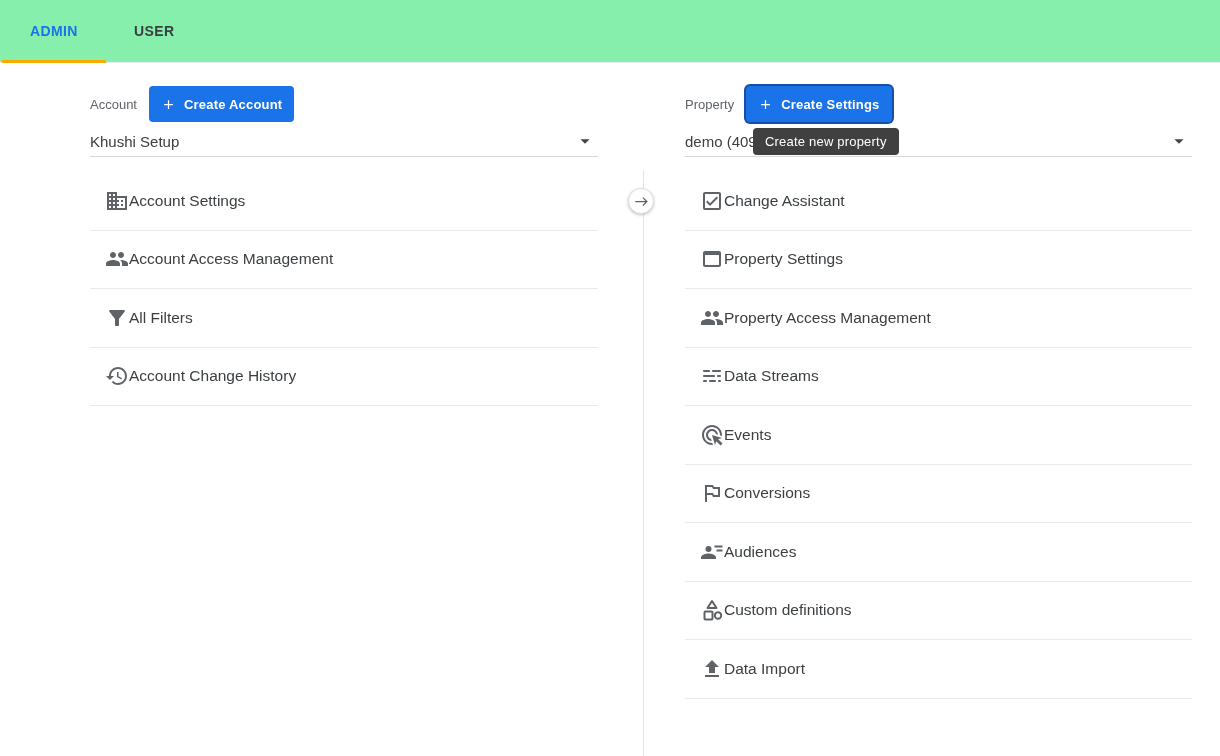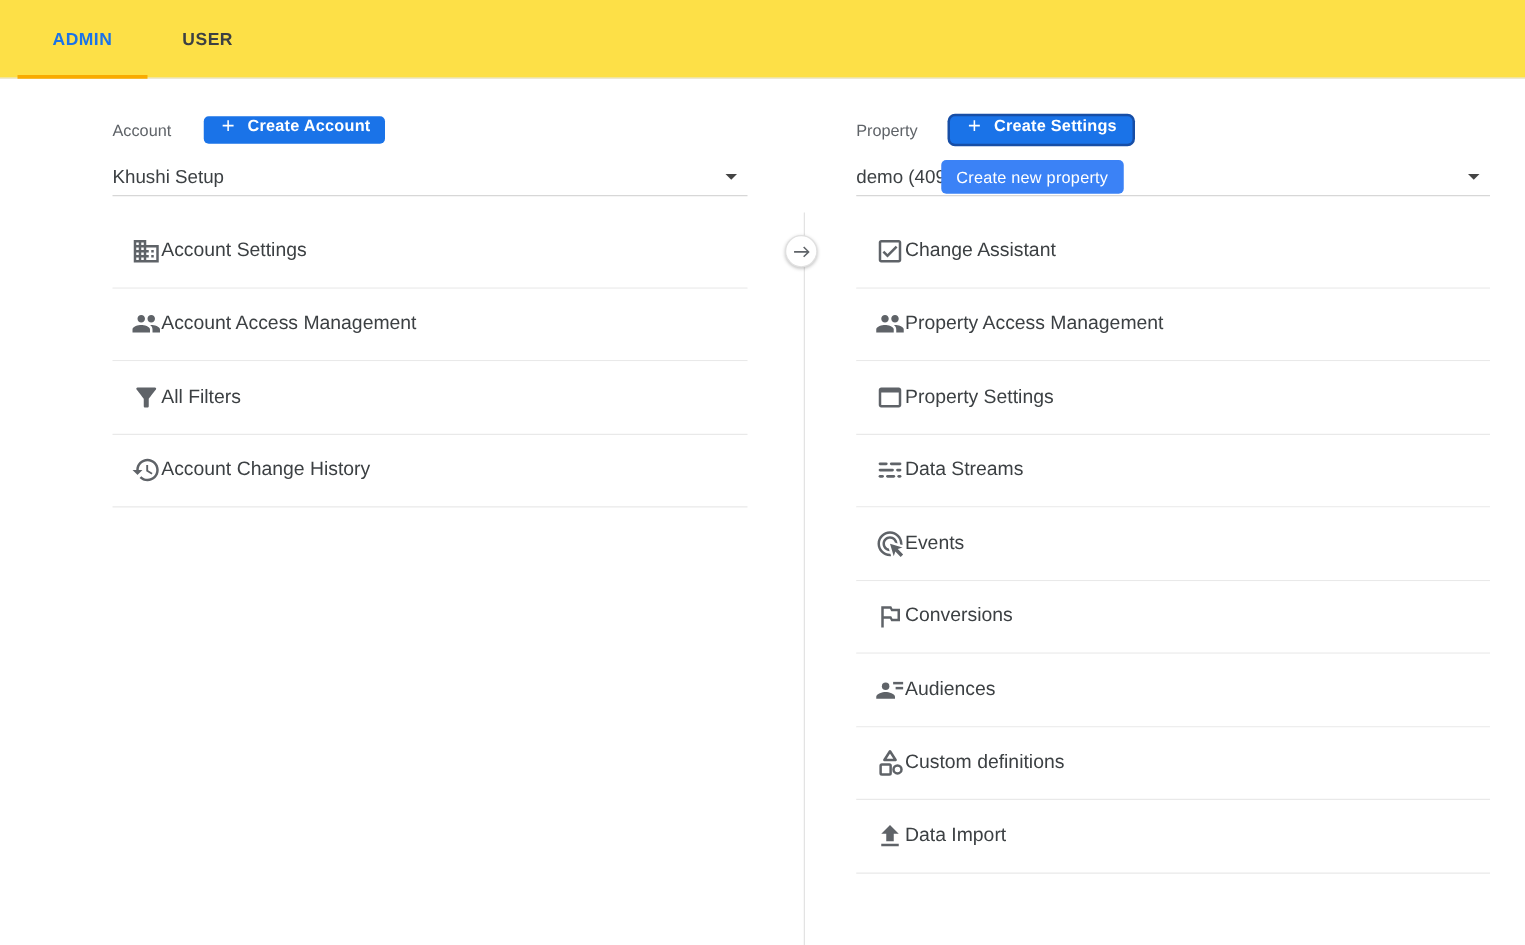--- a/index.html
+++ b/index.html
@@ -1,37 +1,37 @@
 <!DOCTYPE html>
 <html><head>
 <meta charset="utf-8">
 <style>
   * { margin:0; padding:0; box-sizing:border-box; }
   html,body { background:#fff; }
   body { font-family:"Liberation Sans", sans-serif; }
   .screen { position:relative; width:1220px; height:756px; background:#fff; overflow:hidden; }
 
   
-  .tabbar { position:absolute; top:0; left:0; right:0; height:63px; background:#fde047;
-            border-bottom:1px solid #e8eaed; display:flex; padding-left:14px; }
+  .tabbar { position:absolute; top:0; left:0; right:0; height:63px; background:#86efac;
+            border-bottom:1px solid #e8eaed; display:flex; padding-left:2px; }
   .tab { height:100%; display:flex; align-items:center; justify-content:center;
          padding:0 28px; font-size:14px; font-weight:700; letter-spacing:.4px;
          color:#3c4043; cursor:pointer; position:relative; }
   .tab.active { color:#1a73e8; }
   .tab.active::after { content:""; position:absolute; left:0; right:0; bottom:-1px;
          height:3px; background:#f9ab00; }
 
   
   .col { position:absolute; top:91px; }
   .col.account-col  { left:90px;  width:508px; }
   .col.property-col { left:685px; width:507px; }
 
-  .col-header { display:flex; align-items:center; gap:26px; height:26px; }
+  .col-header { display:flex; align-items:center; gap:12px; height:26px; }
   .col-label { font-size:13px; color:#5f6368; }
-  .create-btn { display:inline-flex; align-items:flex-start; gap:8px; height:22px;
+  .create-btn { display:inline-flex; align-items:center; gap:8px; height:36px;
          padding:0 12px; background:#1a73e8; color:#fff; border:none; border-radius:4px;
          font-size:13px; font-weight:700; font-family:"Liberation Sans", sans-serif;
          cursor:pointer; letter-spacing:.2px; }
   .create-btn.focused { box-shadow:0 0 0 2px #174ea6; }
 
   .selector { display:flex; align-items:center; justify-content:space-between;
          height:31px; margin-top:9px; border-bottom:1px solid #d7d7d7;
          font-size:15px; color:#3c4043; cursor:pointer; }
   .selector .chev { flex:none; margin-right:2px; }
 
@@ -44,21 +44,21 @@
          border-top:5px solid transparent; border-bottom:5px solid transparent; display:inline-block; }
 
   
   .v-divider { position:absolute; left:643px; top:170px; bottom:0; width:1px; background:#e3e3e3; }
   .fab { position:absolute; left:628px; top:188px; width:26px; height:26px; border-radius:50%;
          background:#fff; border:1px solid #e0e0e0; box-shadow:0 1px 3px rgba(0,0,0,.25);
          display:flex; align-items:center; justify-content:center; cursor:pointer; z-index:4; }
 
   
   .tooltip { position:absolute; left:753px; top:128px; height:27px; display:flex; align-items:center;
-         padding:0 12px; background:#3b82f6; color:#fff; font-size:13px; border-radius:4px;
+         padding:0 12px; background:#404040; color:#fff; font-size:13px; border-radius:4px;
          z-index:5; white-space:nowrap; letter-spacing:.2px; }
 </style>
 </head>
 <body>
 
 <div class="screen">
 
   <div class="tabbar">
     <div class="tab active">
       <span>ADMIN</span>
@@ -142,29 +142,29 @@
     <div class="list">
       <div class="row">
         <svg class="icon" viewBox="0 0 24 24" fill="#5f6368">
             <path d="M19 3H5c-1.1 0-2 .9-2 2v14c0 1.1.9 2 2 2h14c1.1 0 2-.9 2-2V5c0-1.1-.9-2-2-2zm0 16H5V5h14v14z"></path>
             <path d="M18 9l-1.41-1.42-6.59 6.59-2.58-2.57-1.42 1.41 4 3.99L18 9z"></path>
           </svg>
         <span class="label">Change Assistant</span>
       </div>
       <div class="row">
         <svg class="icon" viewBox="0 0 24 24" fill="#5f6368">
+            <path d="M19 4H5c-1.11 0-2 .9-2 2v12c0 1.1.89 2 2 2h14c1.1 0 2-.9 2-2V6c0-1.1-.9-2-2-2zm0 14H5V8h14v10z"></path>
+          </svg>
+        <span class="label">Property Settings</span>
+      </div>
+      <div class="row">
+        <svg class="icon" viewBox="0 0 24 24" fill="#5f6368">
             <path d="M16 11c1.66 0 2.99-1.34 2.99-3S17.66 5 16 5c-1.66 0-3 1.34-3 3s1.34 3 3 3zm-8 0c1.66 0 2.99-1.34 2.99-3S9.66 5 8 5C6.34 5 5 6.34 5 8s1.34 3 3 3zm0 2c-2.33 0-7 1.17-7 3.5V19h14v-2.5c0-2.33-4.67-3.5-7-3.5zm8 0c-.29 0-.62.02-.97.05 1.16.84 1.97 1.97 1.97 3.45V19h6v-2.5c0-2.33-4.67-3.5-7-3.5z"></path>
           </svg>
         <span class="label">Property Access Management</span>
-      </div>
-      <div class="row">
-        <svg class="icon" viewBox="0 0 24 24" fill="#5f6368">
-            <path d="M19 4H5c-1.11 0-2 .9-2 2v12c0 1.1.89 2 2 2h14c1.1 0 2-.9 2-2V6c0-1.1-.9-2-2-2zm0 14H5V8h14v10z"></path>
-          </svg>
-        <span class="label">Property Settings</span>
       </div>
       <div class="row">
         <svg class="icon" viewBox="0 0 24 24" fill="none" stroke="#5f6368" stroke-width="2.2" stroke-linecap="round">
             <line x1="4" y1="7" x2="9" y2="7"></line>
             <line x1="13" y1="7" x2="20" y2="7"></line>
             <line x1="4" y1="12" x2="14" y2="12"></line>
             <line x1="18" y1="12" x2="20" y2="12"></line>
             <line x1="4" y1="17" x2="6" y2="17"></line>
             <line x1="10" y1="17" x2="15" y2="17"></line>
             <line x1="19" y1="17" x2="20" y2="17"></line>

